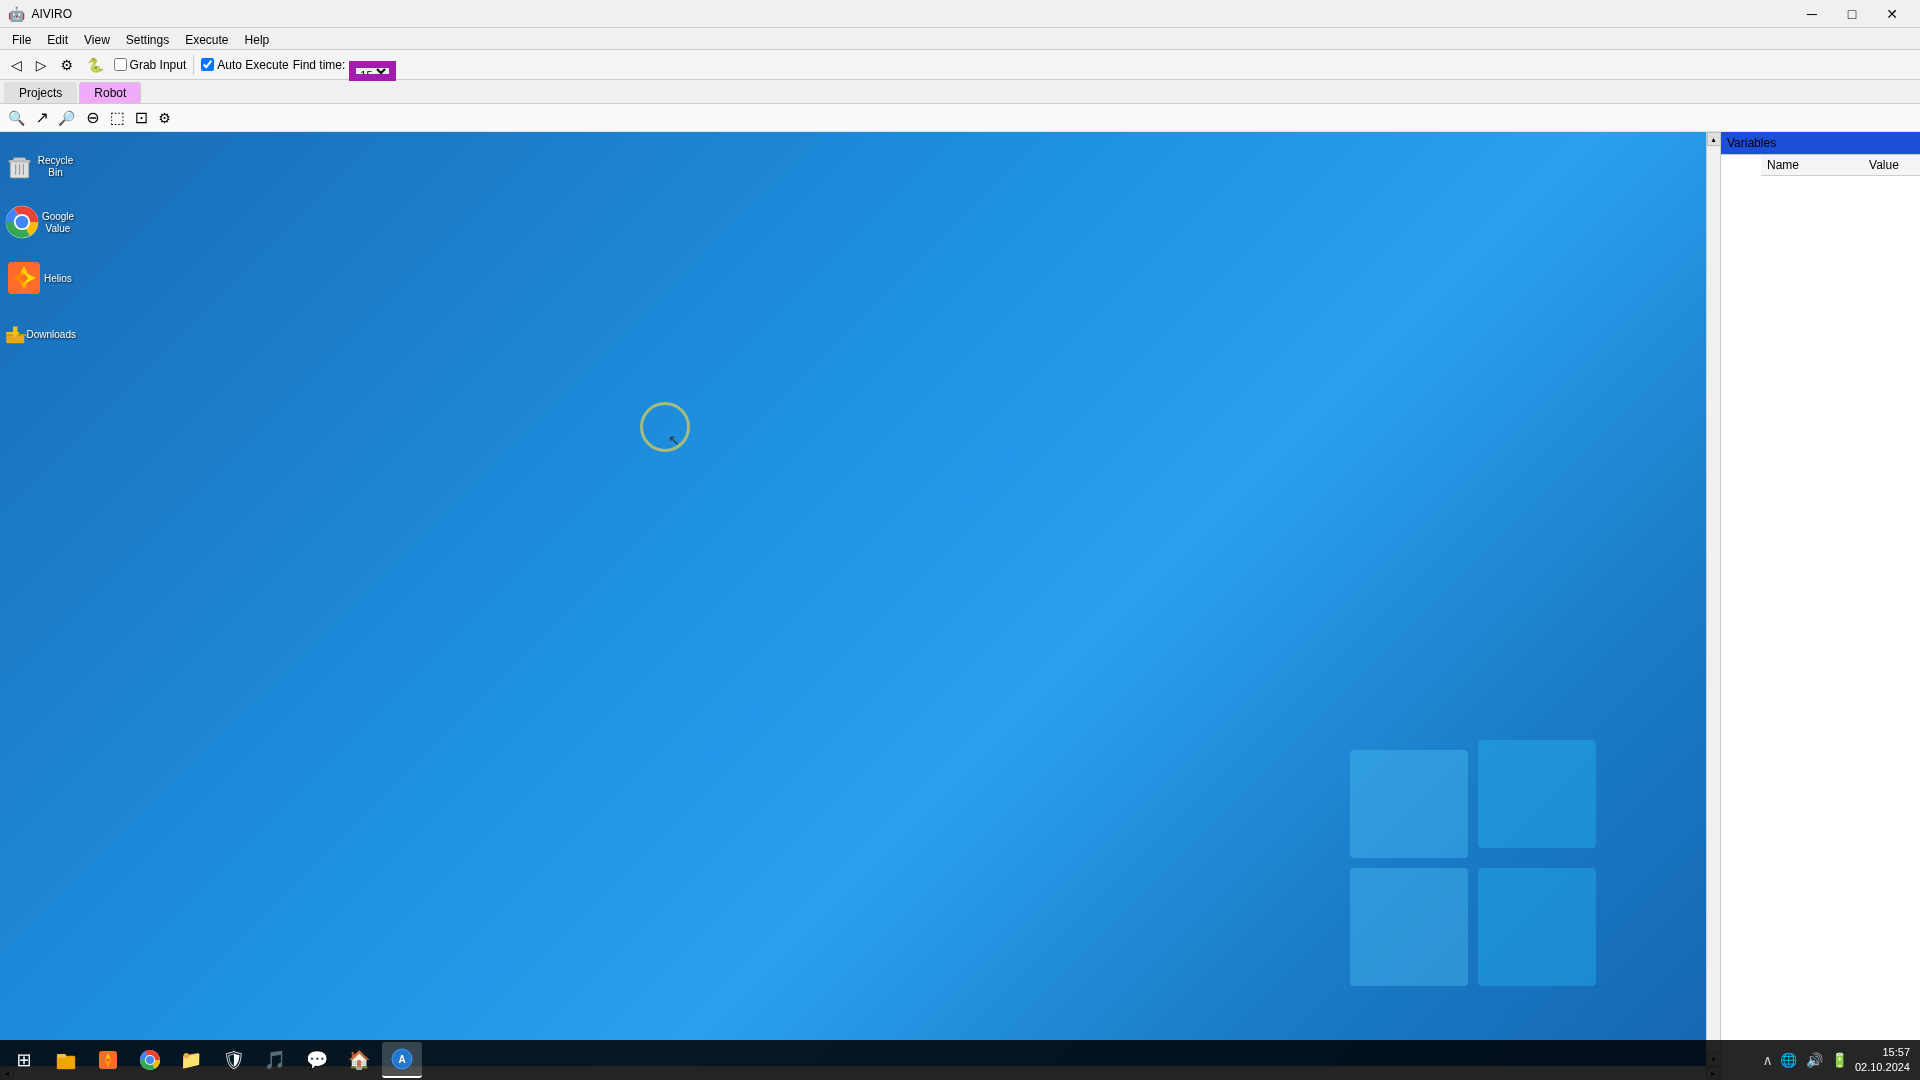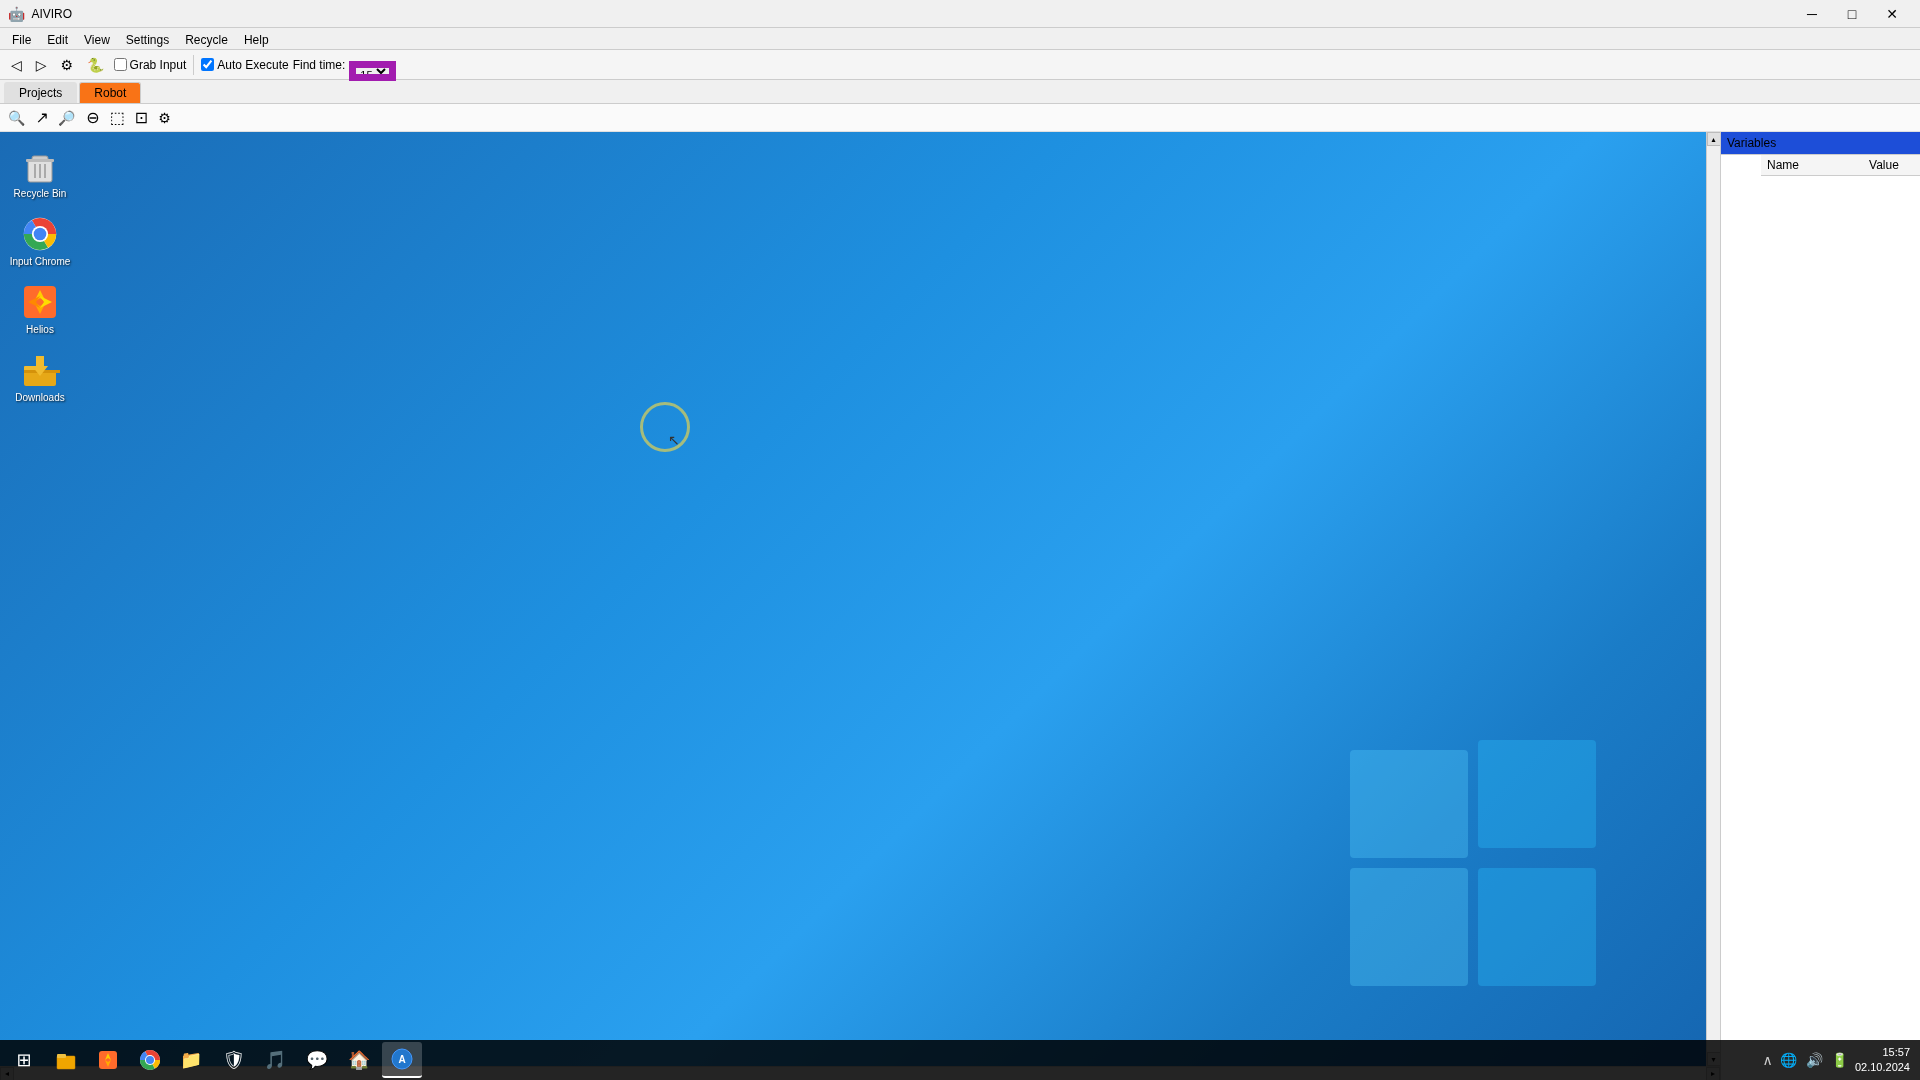--- a/index.html
+++ b/index.html
@@ -46,21 +46,21 @@
 
     
     #tabs {
       display: flex; align-items: flex-end; height: 24px;
       background: #f0f0f0; border-bottom: 1px solid #ccc; padding: 0 4px;
     }
     #tabs .tab {
       padding: 3px 14px; cursor: pointer; font-size: 12px; border: 1px solid transparent;
       border-bottom: none; background: #e0e0e0; margin-right: 2px; border-radius: 3px 3px 0 0;
     }
-    #tabs .tab.active { background: #f97316; border-color: #ccc; border-bottom-color: #fff; }
+    #tabs .tab.active { background: #f0abfc; border-color: #ccc; border-bottom-color: #fff; }
 
     
     #icon-toolbar {
       display: flex; align-items: center; height: 28px;
       background: #fafafa; border-bottom: 1px solid #e0e0e0; padding: 2px 4px; gap: 2px;
     }
     #icon-toolbar .icon-btn {
       border: none; background: transparent; cursor: pointer; padding: 2px 4px;
       font-size: 14px; display: flex; align-items: center; justify-content: center;
       border-radius: 2px;
@@ -89,21 +89,21 @@
       width: 260px; height: 260px;
       opacity: 0.7;
     }
 
     
     #desktop-icons {
       position: absolute; left: 0; top: 0; width: 80px;
       display: flex; flex-direction: column; padding: 8px 0;
     }
     .desktop-icon {
-      display: flex; flex-direction: column; align-items: center;
+      display: flex; flex-direction: row; align-items: center;
       padding: 6px 4px; cursor: pointer; border-radius: 4px; margin-bottom: 2px;
     }
     .desktop-icon .icon-img {
       width: 40px; height: 40px; display: flex; align-items: center; justify-content: center;
       font-size: 28px; margin-bottom: 2px;
     }
     .desktop-icon .icon-label {
       font-size: 10px; color: #fff; text-align: center; text-shadow: 1px 1px 2px rgba(0,0,0,0.8);
       line-height: 1.2; max-width: 70px; word-wrap: break-word;
     }
@@ -198,21 +198,21 @@
     <button>□</button>
     <button class="close-btn">✕</button>
   </div>
 </div>
 
 <div id="menu-bar">
   <span>File</span>
   <span>Edit</span>
   <span>View</span>
   <span>Settings</span>
-  <span>Recycle</span>
+  <span>Execute</span>
   <span>Help</span>
 </div>
 
 <div id="toolbar">
   <button class="tool-btn">◁</button>
   <button class="tool-btn">▷</button>
   <button class="tool-btn">⚙</button>
   <button class="tool-btn">🐍</button>
   <div class="checkbox-area">
     <input type="checkbox" id="grab-cb" style="">
@@ -294,21 +294,21 @@
               <path d="M20 20 L11 4.6 A18 18 0 0 0 2 20 Z" fill="#4285F4"></path>
 
               <path d="M20 20 L2 20 A18 18 0 0 0 29 35.4 Z" fill="#34A853"></path>
 
               <path d="M20 20 L29 35.4 A18 18 0 0 0 38 20 Z" fill="#FBBC05"></path>
 
               <circle cx="20" cy="20" r="9" fill="#fff"></circle>
               <circle cx="20" cy="20" r="7" fill="#4285F4"></circle>
             </svg>
           </div>
-          <span class="icon-label">Input Chrome</span>
+          <span class="icon-label">Google Value</span>
         </div>
 
         <div class="desktop-icon">
           <div class="icon-img">
             <svg viewBox="0 0 40 40" xmlns="http://www.w3.org/2000/svg">
               <rect x="4" y="4" width="32" height="32" rx="4" fill="#ff6b2b"></rect>
               <polygon points="20,8 26,20 20,16 14,20" fill="#ffcc00"></polygon>
               <polygon points="20,32 14,20 20,24 26,20" fill="#ffaa00"></polygon>
               <polygon points="8,20 20,14 16,20 20,26" fill="#ff8800"></polygon>
               <polygon points="32,20 20,26 24,20 20,14" fill="#ffdd00"></polygon>

